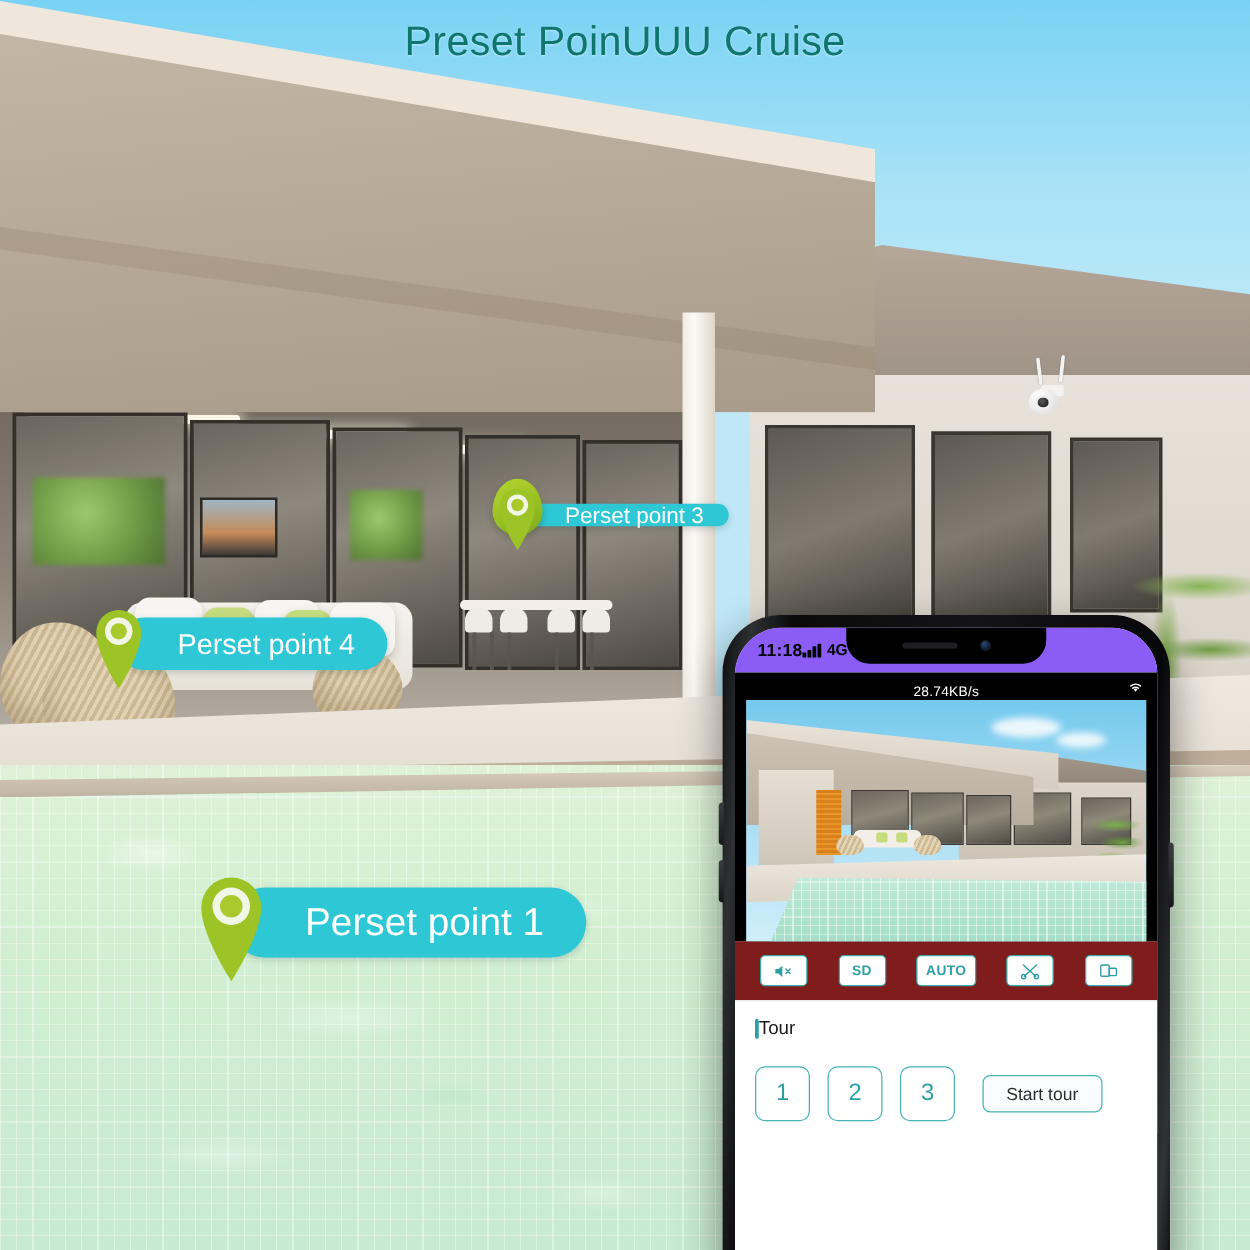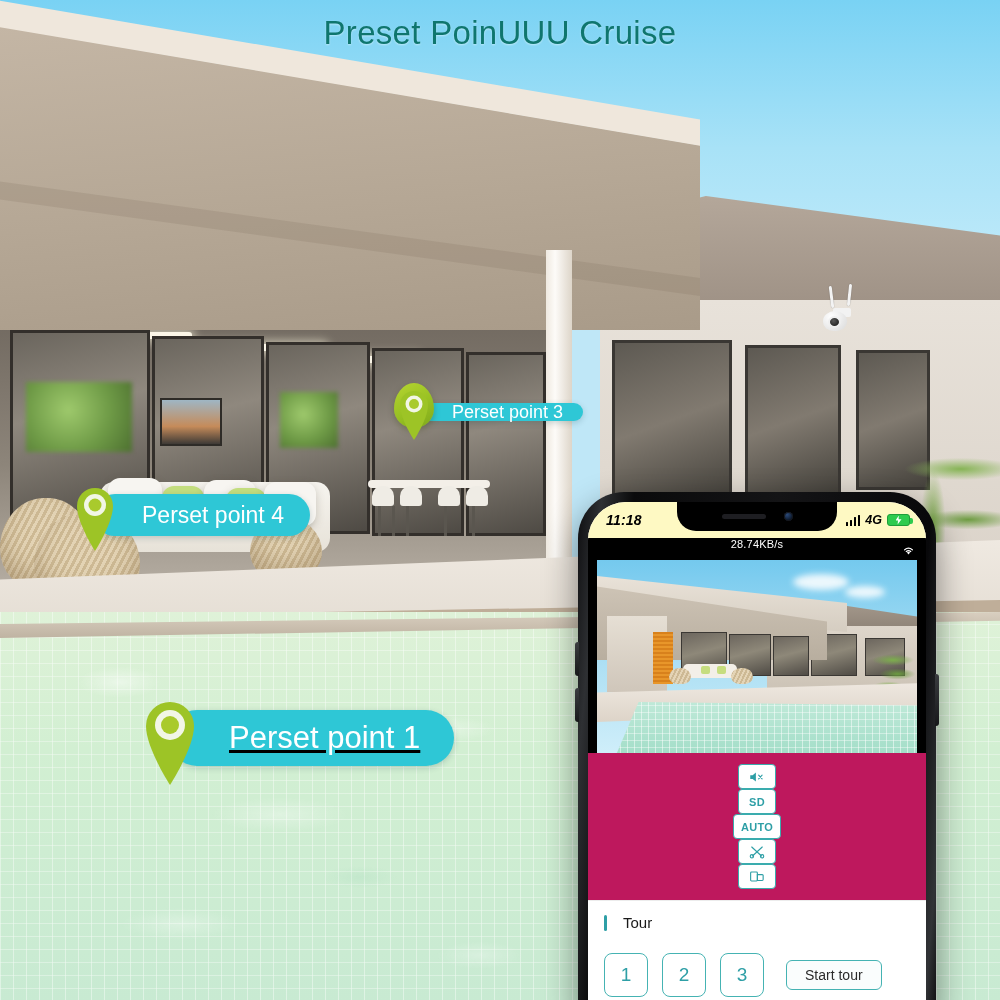--- a/index.html
+++ b/index.html
@@ -211,21 +211,21 @@
     background:#f2f6e6; border-radius:50%;
     box-shadow:inset 0 0 0 3px #6f8a2a;
   }
   .pin-hole-in { position:absolute; inset:22%; background:#a9ca2c; border-radius:50%; }
   .pill {
     background:#2ec7d6; color:#ffffff; border-radius:999px;
     display:flex; align-items:center; font-weight:400; white-space:nowrap;
     box-shadow:0 2px 6px rgba(0,60,70,.2);
   }
 
-  #preset1 { left:137px; top:690px;text-decoration:underline; }
+  #preset1 { left:152px; top:690px; }
   #preset1 .pin { width:66px; height:96px; margin-right:-34px; }
   #preset1 .pill { height:56px; padding:0 34px 0 60px; font-size:31px; }
 
   #preset2 { left:70px; top:478px; }
   #preset2 .pin { width:50px; height:74px; margin-right:-26px; }
   #preset2 .pill { height:42px; padding:0 26px 0 48px; font-size:23px; }
 
   #preset3 { left:394px; top:383px; }
   #preset3 .pin { width:40px; height:58px; margin-right:-20px; }
   #preset3 .pin-hole { width:20px; height:20px; }
@@ -253,22 +253,22 @@
     position:absolute; right:-3px; top:182px; width:4px; height:52px;
     background:linear-gradient(180deg,#3a3c3f,#17181a); border-radius:0 3px 3px 0;
   }
 
   .screen {
     position:absolute; left:0; top:0; right:0; bottom:0;
     background:#ffffff; overflow:hidden;
   }
   
   .statusbar {
-    position:relative; height:36px; background:#fef9c3; display:flex;
-    align-items:center; justify-content:space-between; padding:0 16px 0 18px;font-style:italic;
+    position:relative; height:36px; background:#8b5cf6; display:flex;
+    align-items:center; justify-content:flex-start; padding:0 16px 0 18px;
   }
   .status-time { font-size:14px; font-weight:700; color:#000; letter-spacing:.2px; }
   .status-right { display:flex; align-items:center; gap:5px; }
   .sig { display:flex; align-items:flex-end; gap:1.5px; height:11px; }
   .sig i { display:block; width:2.5px; background:#000; border-radius:.5px; }
   .sig i:nth-child(1){height:4px}.sig i:nth-child(2){height:6px}
   .sig i:nth-child(3){height:8.5px}.sig i:nth-child(4){height:11px}
   .net { font-size:12.5px; font-weight:700; color:#000; }
   .batt {
     position:relative; width:23px; height:12px; border-radius:3px;
@@ -308,21 +308,21 @@
   }
   .app-title {
     position:absolute; left:0; right:0; text-align:center;
     font-size:17px; color:#111; letter-spacing:.8px; pointer-events:none;
   }
   .gear { margin-left:auto; width:22px; height:22px; position:relative; }
 
   
   .videowrap { background:#000; position:relative; }
   .vidbar {
-    height:22px; display:flex; align-items:flex-start; justify-content:center;
+    height:22px; display:flex; align-items:flex-end; justify-content:center;
     position:relative;
   }
   .rate { font-size:11px; color:#fff; letter-spacing:.2px; }
   .wifi-ic { position:absolute; right:10px; top:4px; width:15px; height:12px; }
   .video {
     position:relative; height:193px; margin:0 9px; overflow:hidden; background:#9fd8ef;
   }
   
   .v-sky { position:absolute; inset:0; background:linear-gradient(180deg,#74c9ee 0%,#aee0f4 55%,#cfeefa 100%); }
   .v-cloud { position:absolute; background:#fff; border-radius:50%; filter:blur(3px); opacity:.85; }
@@ -364,33 +364,33 @@
                radial-gradient(ellipse 22px 7px at 40% 72%,#84b654,transparent 70%); }
   .v-sofa { position:absolute; left:86px; top:104px; width:54px; height:14px;
     background:#f3efe8; border-radius:5px; }
   .v-cush { position:absolute; top:106px; width:9px; height:8px; background:#c6dd7f; border-radius:2px; }
   .v-rattan { position:absolute; top:108px; width:22px; height:16px;
     background:repeating-linear-gradient(115deg,#e4d4b6 0 2px,#cdb994 2px 4px);
     border-radius:45% 45% 40% 40%/55% 55% 45% 45%; }
 
   
   .toolrow {
-    display:flex; align-items:center; justify-content:space-around;
-    padding:11px 8px; background:#be185d; border-bottom:1px solid #ececec;flex-direction:column;
+    display:flex; align-items:flex-start; justify-content:space-around;
+    padding:11px 8px; background:#7f1d1d; border-bottom:1px solid #ececec;
   }
   .tbtn {
     min-width:38px; height:25px; border:1px solid #3aacae; border-radius:4px;
     display:flex; align-items:center; justify-content:center;
     color:#2e9fa6; font-size:11px; font-weight:700; letter-spacing:.3px;
     padding:0 7px; background:#fff; cursor:pointer;
   }
 
   
   .section { padding:13px 16px 0; background:#fff; }
-  .sec-title { display:flex; align-items:center; gap:16px; }
+  .sec-title { display:flex; align-items:center; gap:0; }
   .sec-bar { width:3px; height:16px; background:#2e9fa6; border-radius:2px; }
   .sec-label { font-size:15px; color:#1a1a1a; }
   .tourrow {
     display:flex; align-items:center; gap:14px; padding:22px 0 10px;
   }
   .tour-num {
     width:44px; height:44px; border:1px solid #45b3b3; border-radius:8px;
     display:flex; align-items:center; justify-content:center;
     font-size:19px; color:#2e9fa6; background:#fff; cursor:pointer;
   }

